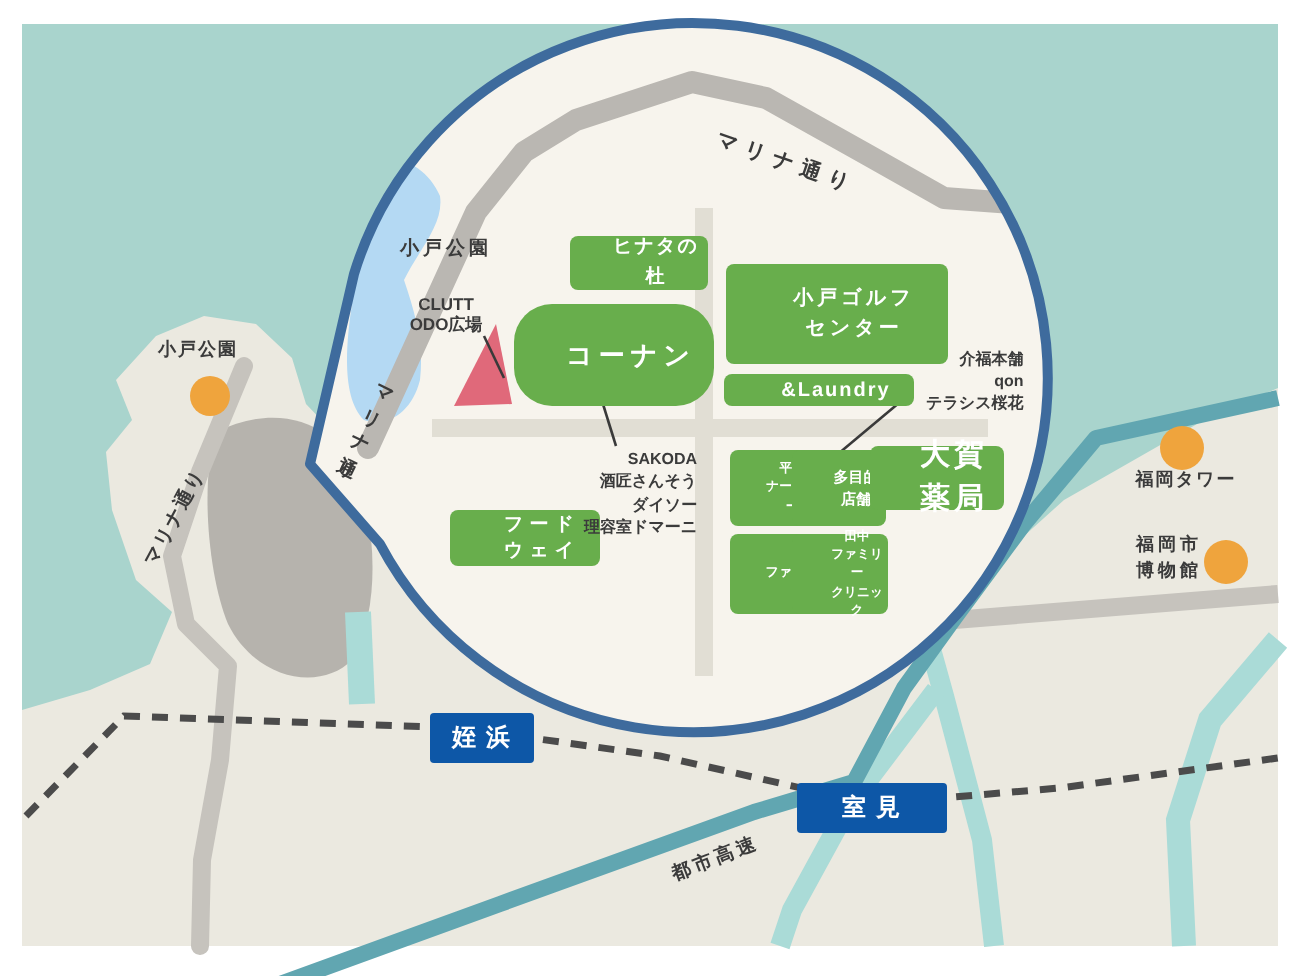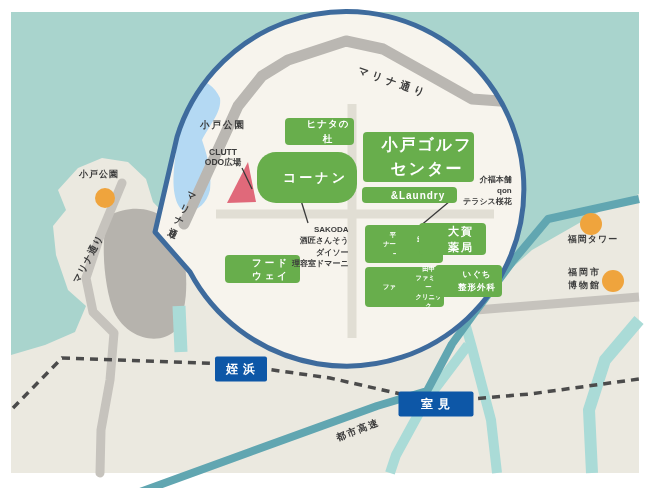--- a/index.html
+++ b/index.html
@@ -72,35 +72,33 @@
       <path d="M242,168 L252,189" stroke="#3a3a3a" stroke-width="1.3"></path>
       <path d="M299,194 L308,223" stroke="#3a3a3a" stroke-width="1.3"></path>
       <path d="M419,227 L456,196" stroke="#3a3a3a" stroke-width="1.3"></path>
     </g>
 
     <path d="M155,232 L190,272 A177.3,177.3 0 1 0 177,137 Z" fill="none" stroke="#3e6b9d" stroke-width="5" stroke-linejoin="round"></path>
   </svg>
 
   <div class="place" style="left:285px;top:118px;width:52px;height:27px;font-size:9.5px;letter-spacing:1px;">ヒナタの杜</div>
   <div class="place" style="left:257px;top:152px;width:83px;height:51px;font-size:13px;letter-spacing:3px;border-radius:19px;">コーナン</div>
-  <div class="place" style="left:363px;top:132px;width:94px;height:50px;font-size:16px;letter-spacing:2px;">小戸ゴルフ
+  <div class="place" style="left:363px;top:132px;width:94px;height:50px;font-size:10px;letter-spacing:2px;">小戸ゴルフ
 センター</div>
   <div class="place" style="left:362px;top:187px;width:78px;height:16px;font-size:10px;letter-spacing:1px;">&amp;Laundry</div>
   <div class="place" style="left:365px;top:225px;width:28px;height:38px;font-size:6.3px;">平田
 ナーセリー</div>
   <div class="place" style="left:396px;top:225px;width:30px;height:38px;font-size:7.5px;">多目的
 店舗</div>
-  <div class="place" style="left:419px;top:223px;width:50px;height:32px;font-size:11px;letter-spacing:2px;">大賀
+  <div class="place" style="left:435px;top:223px;width:50px;height:32px;font-size:15px;letter-spacing:2px;">大賀
 薬局</div>
   <div class="place" style="left:365px;top:267px;width:28px;height:40px;font-size:6.5px;">ファディ</div>
   <div class="place" style="left:396px;top:267px;width:31px;height:40px;font-size:6.3px;line-height:1.45;">田中
 ファミリー
 クリニック</div>
-  <div class="place" style="left:435px;top:265px;width:50px;height:32px;font-size:8.5px;letter-spacing:1px;">いぐち
-整形外科</div>
   <div class="place" style="left:225px;top:255px;width:58px;height:28px;font-size:9.5px;letter-spacing:3px;line-height:1.4;">フード
 ウェイ</div>
 
   <div class="lbl" style="left:223px;top:125px;font-size:9.5px;letter-spacing:2px;">小戸公園</div>
   <div class="lbl" style="left:223px;top:157px;font-size:8.5px;line-height:1.2;">CLUTT
 ODO広場</div>
   <div class="lbl tl" style="left:292px;top:224px;font-size:8px;line-height:1.42;">SAKODA
 酒匠さんそう
 ダイソー
 理容室ドマーニ</div>

